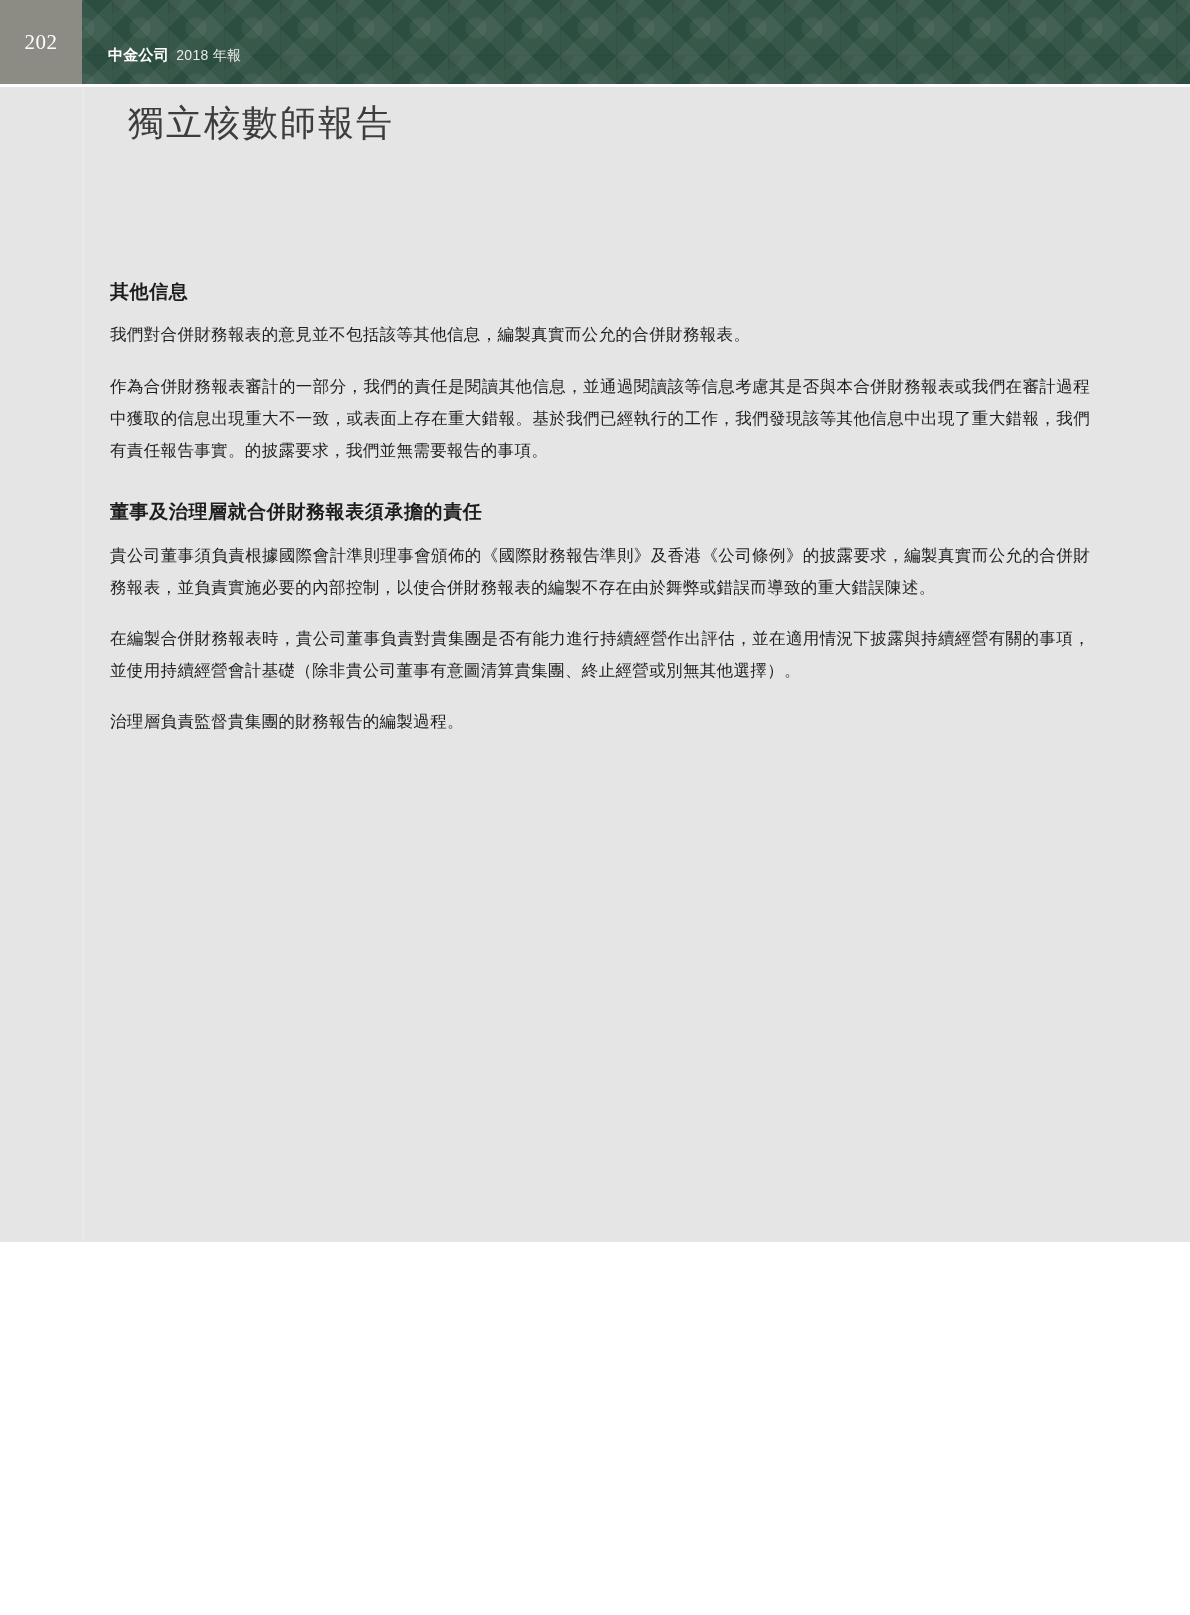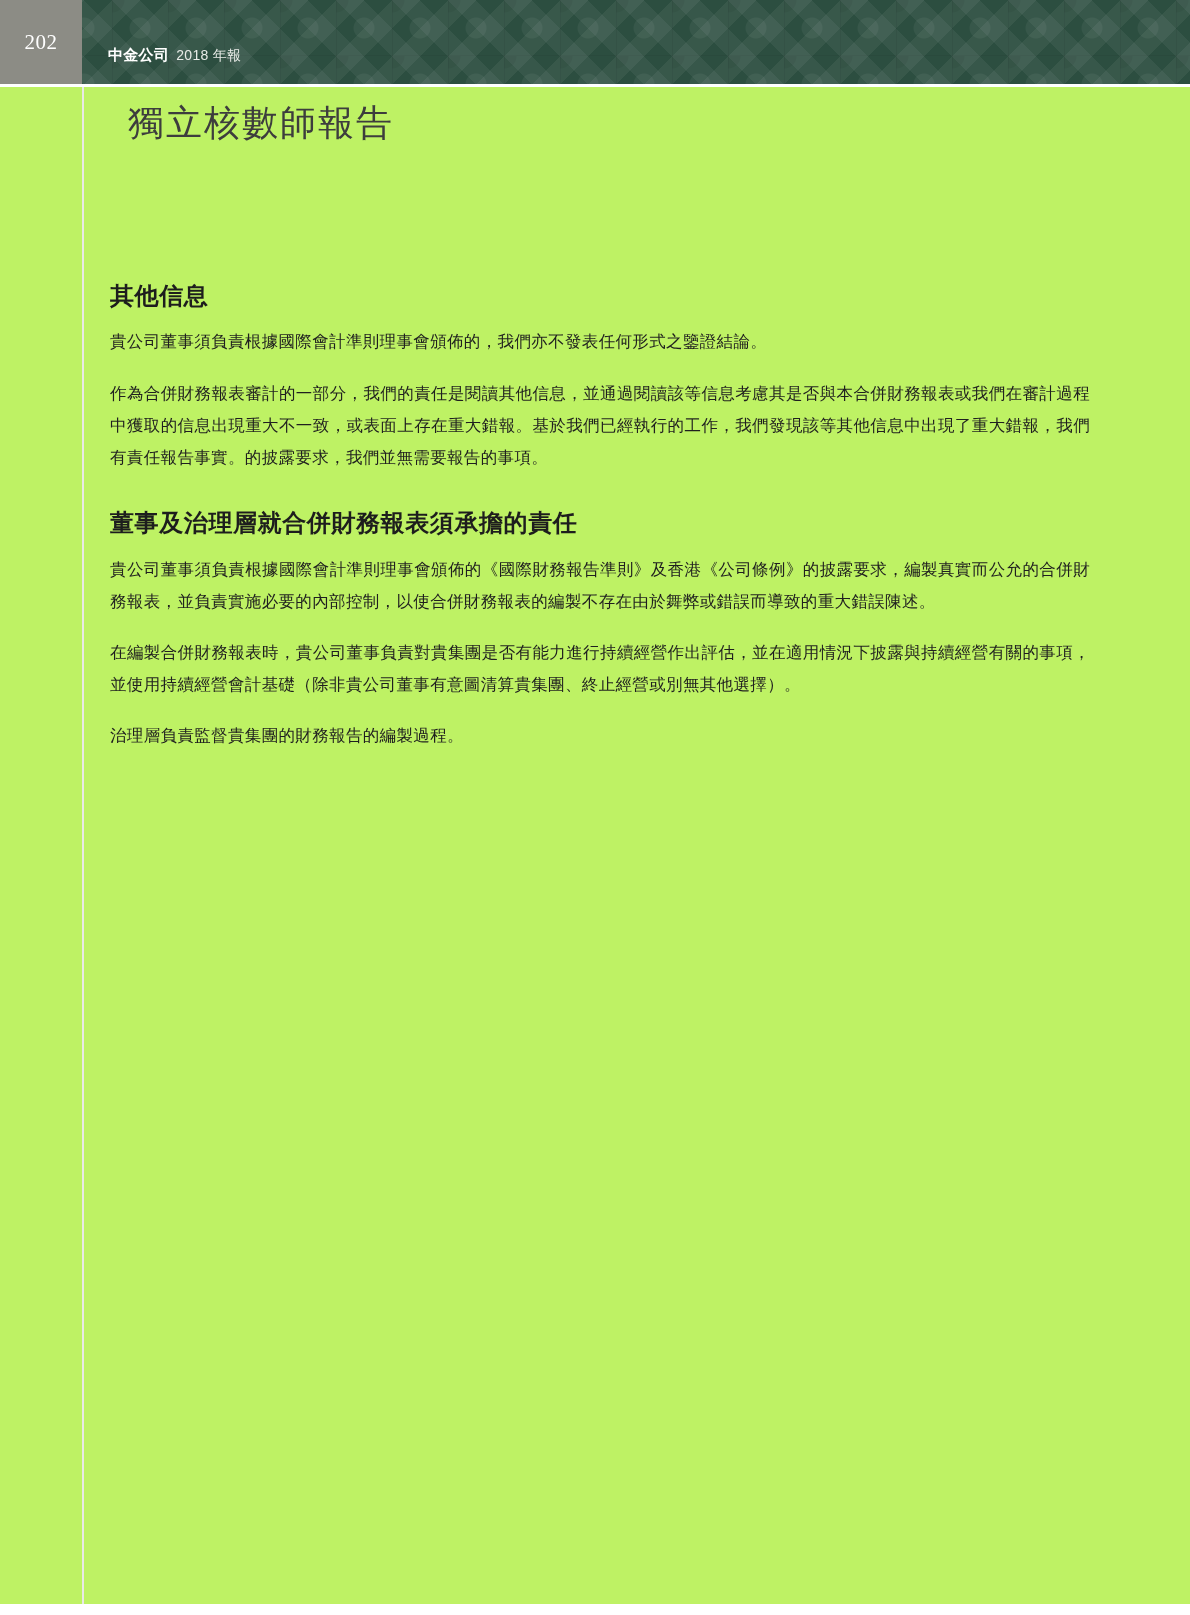--- a/index.html
+++ b/index.html
@@ -3,22 +3,22 @@
 <meta charset="utf-8">
 <style>
   html, body {
     margin: 0;
     padding: 0;
     background: #ffffff;
   }
   .page {
     position: relative;
     width: 1190px;
-    height: 1604px;
-    background: #bef264;
+    height: 1242px;
+    background: #e5e5e5;
     overflow: hidden;
     font-family: "Liberation Sans", sans-serif;
   }
 
   
   .header {
     position: absolute;
     top: 0;
     left: 0;
     width: 1190px;
@@ -125,21 +125,21 @@
     line-height: 1.3;
   }
 
   .section {
     margin-top: 8px;
   }
   .section-first {
     margin-top: 132px;
   }
   h2.section-heading {
-    font-size: 24px;
+    font-size: 19px;
     font-weight: bold;
     color: #1d1d1d;
     letter-spacing: 0.6px;
     margin: 0 0 13px 0;
     line-height: 1.4;
   }
   h2.section-heading.tight {
     margin-top: 33px;
   }
   p.para {
@@ -170,21 +170,21 @@
     </div>
   </div>
   <div class="header-rule"></div>
   <div class="side-rule"></div>
 
   <div class="content">
     <h1 class="doc-title">獨立核數師報告</h1>
 
     <div class="section section-first">
       <h2 class="section-heading">其他信息</h2>
-      <p class="para">貴公司董事須負責根據國際會計準則理事會頒佈的，我們亦不發表任何形式之鑒證結論。</p>
+      <p class="para">我們對合併財務報表的意見並不包括該等其他信息，編製真實而公允的合併財務報表。</p>
       <p class="para">作為合併財務報表審計的一部分，我們的責任是閱讀其他信息，並通過閱讀該等信息考慮其是否與本合併財務報表或我們在審計過程中獲取的信息出現重大不一致，或表面上存在重大錯報。基於我們已經執行的工作，我們發現該等其他信息中出現了重大錯報，我們有責任報告事實。的披露要求，我們並無需要報告的事項。</p>
     </div>
 
     <div class="section">
       <h2 class="section-heading tight">董事及治理層就合併財務報表須承擔的責任</h2>
       <p class="para">貴公司董事須負責根據國際會計準則理事會頒佈的《國際財務報告準則》及香港《公司條例》的披露要求，編製真實而公允的合併財務報表，並負責實施必要的內部控制，以使合併財務報表的編製不存在由於舞弊或錯誤而導致的重大錯誤陳述。</p>
       <p class="para">在編製合併財務報表時，貴公司董事負責對貴集團是否有能力進行持續經營作出評估，並在適用情況下披露與持續經營有關的事項，並使用持續經營會計基礎（除非貴公司董事有意圖清算貴集團、終止經營或別無其他選擇）。</p>
       <p class="para">治理層負責監督貴集團的財務報告的編製過程。</p>
     </div>
   </div>

